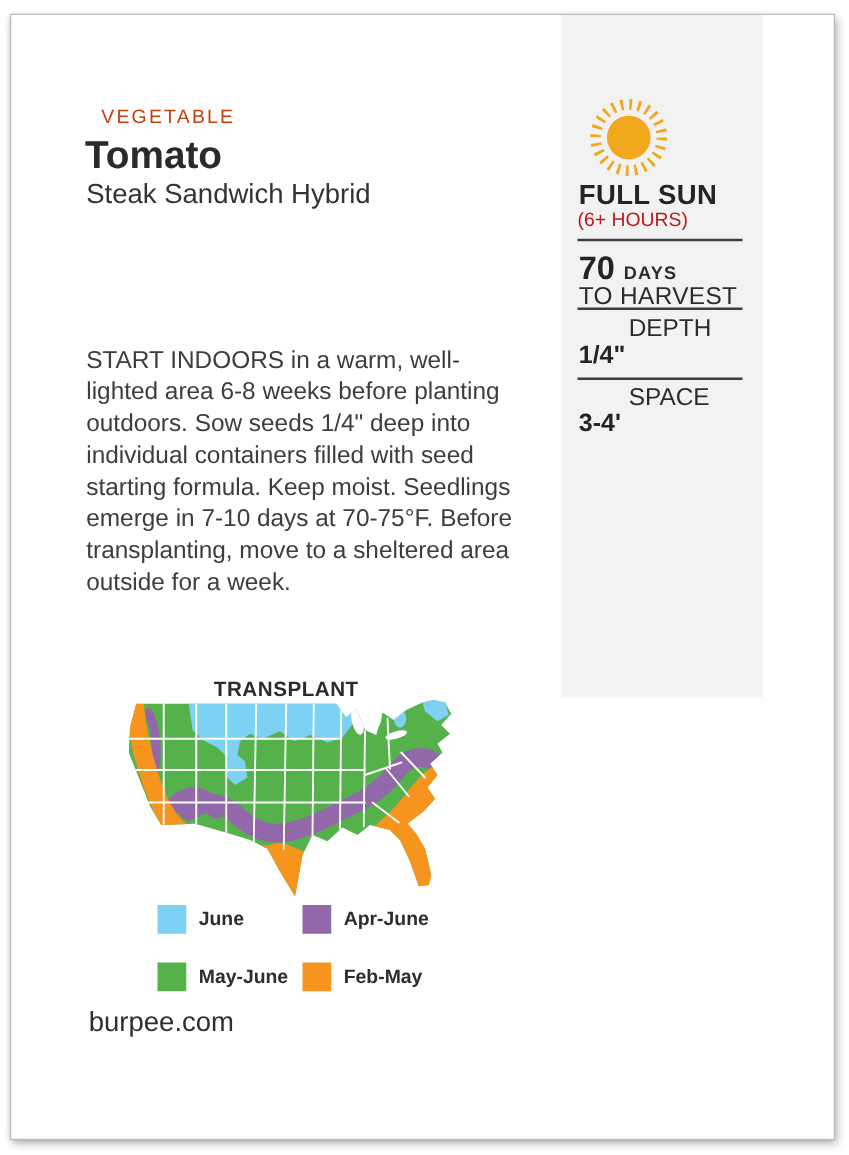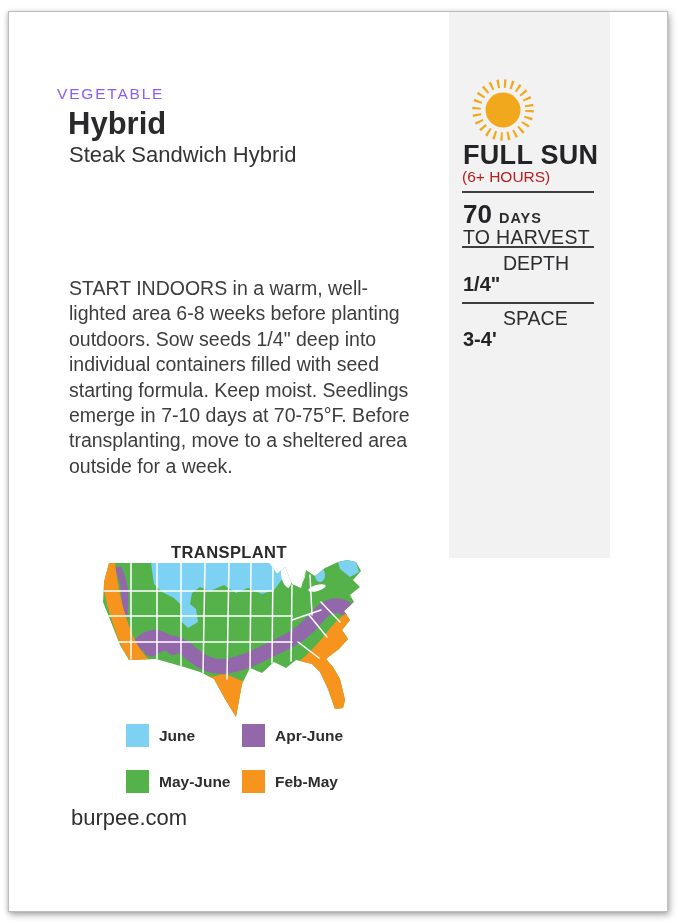--- a/index.html
+++ b/index.html
@@ -8,22 +8,22 @@
     background:#ffffff;
     font-family:"Liberation Sans", sans-serif;
     color:#3c3c3e;
   }
   .card{
     position:absolute;left:8px;top:11px;width:660px;height:901px;
     background:#fff;border:1px solid #bdbdbf;box-sizing:border-box;
     box-shadow:2px 3px 7px rgba(0,0,0,.30), -1px 1px 4px rgba(0,0,0,.14);
   }
   
-  .category{position:absolute;left:48px;top:73px;font-size:15.5px;letter-spacing:1.8px;
-    font-weight:500;color:#8b5cf6;line-height:18px;}
+  .category{position:absolute;left:72px;top:73px;font-size:15.5px;letter-spacing:1.8px;
+    font-weight:500;color:#c2410c;line-height:18px;}
   .name{position:absolute;left:59px;top:93px;font-size:31px;font-weight:600;
     color:#2a2a2c;line-height:38px;}
   .variety{position:absolute;left:60px;top:129px;font-size:22px;font-weight:400;
     color:#333335;line-height:27px;}
   .description{position:absolute;left:60px;top:171px;width:378px;
     font-size:19.5px;line-height:26px;font-weight:600;color:#353537;}
   .instructions{position:absolute;left:60px;top:264px;width:356px;
     font-size:19.5px;line-height:25.4px;font-weight:400;color:#3d3d3f;}
   .website{position:absolute;left:62px;top:793px;font-size:22px;font-weight:400;color:#2f2f31;}
 
@@ -43,21 +43,21 @@
   .legend-item{display:flex;align-items:center;gap:10px;height:23px;}
   .swatch{width:23px;height:23px;flex:0 0 23px;}
   .legend-label{font-size:15.5px;font-weight:700;color:#2d2d2f;white-space:nowrap;}
 
   
   .sidebar{position:absolute;left:440px;top:0;width:161px;height:546px;
     background:var(--sidebar-bg);}
   .sun{position:absolute;left:14px;top:58px;width:80px;height:80px;}
   .sun-disc{fill:var(--sun);}
   .sun-rays{fill:none;stroke:var(--sun);stroke-width:8.5;stroke-dasharray:2.2 4.75;}
-  .full-sun{position:absolute;left:14px;top:132px;font-size:27px;font-weight:800;
+  .full-sun{position:absolute;left:14px;top:132px;font-size:22px;font-weight:800;
     letter-spacing:.3px;color:#242426;line-height:23px;}
   .hours{position:absolute;left:13px;top:156px;font-size:15.5px;font-weight:500;
     color:#b91c1c;line-height:17px;}
   .sb-divider{position:absolute;left:13px;width:132px;height:0;
     border-top:2px solid var(--divider);}
   .d1{top:179px;} .d2{top:234px;} .d3{top:290px;}
   .days-row{position:absolute;left:14px;top:188px;display:flex;align-items:baseline;gap:7px;}
   .days-val{font-size:26px;font-weight:800;color:#242426;line-height:28px;}
   .days-unit{font-size:14.5px;font-weight:600;letter-spacing:1px;color:#2c2c2e;}
   .to-harvest{position:absolute;left:14px;top:214px;font-size:19.5px;font-weight:500;
@@ -68,21 +68,21 @@
     color:#242426;line-height:23px;}
   .depth-label{top:240px;} .depth-value{top:261px;}
   .space-label{top:295px;} .space-value{top:316px;}
 </style>
 </head>
 <body>
 
 <div class="card">
 
   <div class="category">VEGETABLE</div>
-  <div class="name">Hybrid</div>
+  <div class="name">Tomato</div>
   <div class="variety">Steak Sandwich Hybrid</div>
   <div class="instructions">START INDOORS in a warm, well-lighted area 6-8 weeks before planting outdoors. Sow seeds 1/4" deep into individual containers filled with seed starting formula. Keep moist. Seedlings emerge in 7-10 days at 70-75°F. Before transplanting, move to a sheltered area outside for a week.</div>
 
   <div class="map-title">TRANSPLANT</div>
   <svg class="usmap" viewBox="0 0 272 158" aria-hidden="true">
     <defs>
       <clipPath id="us">
         <path d="M 16,3 L 176,3 L 184,14 L 192,7 L 199,24 L 208,28 L 213,10
                  L 222,16 L 232,8 L 245,2 L 254,0 L 263,2 L 268,11
                  L 260,20 L 267,27 L 257,35 L 261,42 L 251,51 L 257,60

